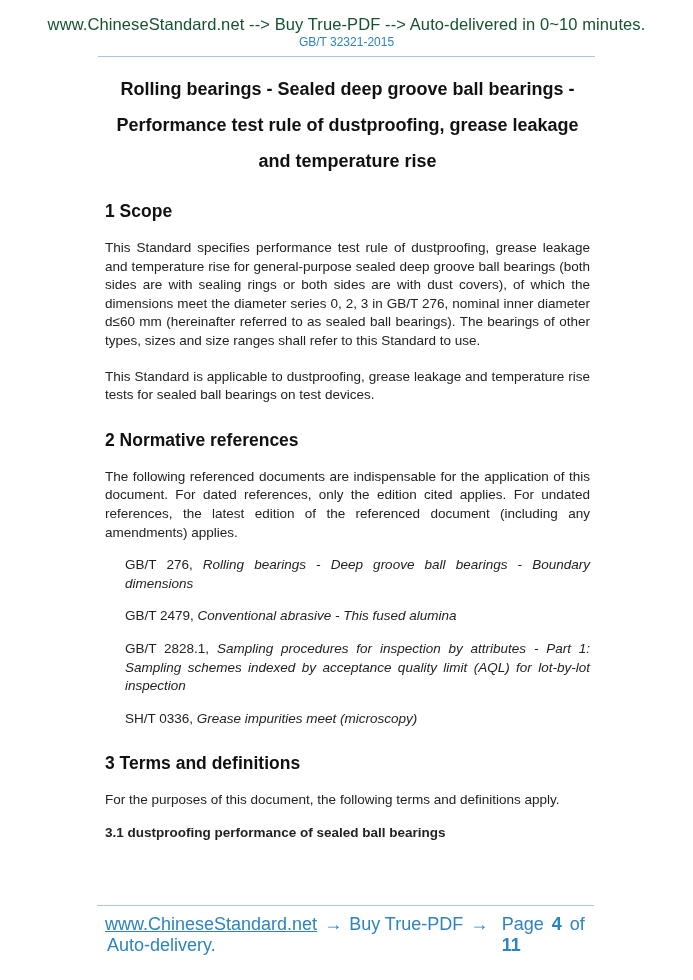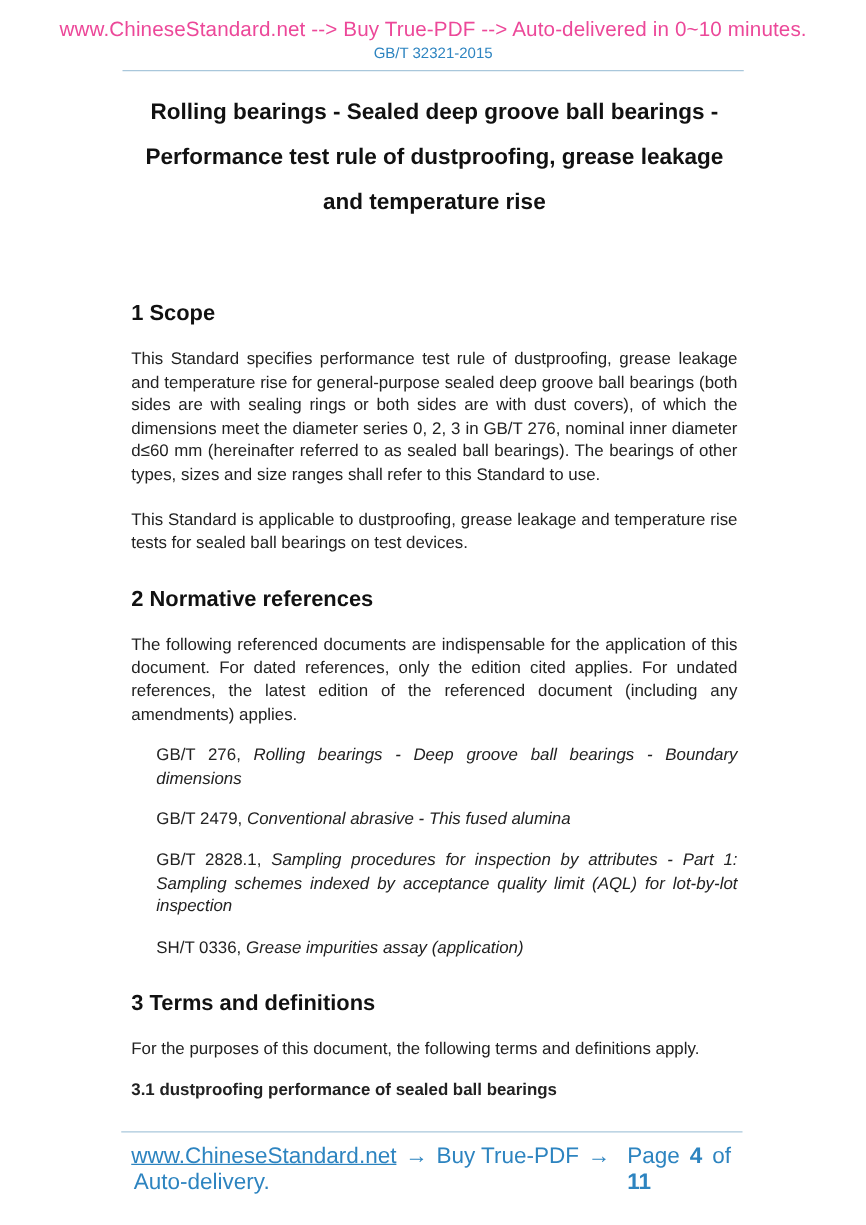--- a/index.html
+++ b/index.html
@@ -10,21 +10,21 @@
     position: relative;
     width: 693px;
     height: 980px;
     background: #ffffff;
     overflow: hidden;
   }
 
   
   .header { text-align: center; padding-top: 15px; }
   .promo {
-    color: #ec4899;
+    color: #14532d;
     font-size: 16.5px;
     line-height: 19px;
     letter-spacing: 0.1px;
   }
   .doc-code {
     color: #2d84c0;
     font-size: 12px;
     line-height: 14px;
     margin-top: 1px;
   }
@@ -47,21 +47,21 @@
   }
   .title-line { display: block; line-height: 36px; }
 
   h2.section-heading {
     font-size: 17.5px;
     font-weight: bold;
     color: #111111;
     line-height: 22px;
     margin-top: 24px;
   }
-  h2.first-heading { margin-top: 60px; }
+  h2.first-heading { margin-top: 21px; }
 
   p.body {
     font-size: 13.5px;
     line-height: 18.6px;
     text-align: justify;
     margin-top: 17px;
   }
 
   p.ref {
     font-size: 13.5px;
@@ -119,21 +119,21 @@
     <h2 class="section-heading first-heading">1 Scope</h2>
     <p class="body">This Standard specifies performance test rule of dustproofing, grease leakage and temperature rise for general-purpose sealed deep groove ball bearings (both sides are with sealing rings or both sides are with dust covers), of which the dimensions meet the diameter series 0, 2, 3 in GB/T 276, nominal inner diameter d≤60 mm (hereinafter referred to as sealed ball bearings). The bearings of other types, sizes and size ranges shall refer to this Standard to use.</p>
     <p class="body">This Standard is applicable to dustproofing, grease leakage and temperature rise tests for sealed ball bearings on test devices.</p>
 
     <h2 class="section-heading">2 Normative references</h2>
     <p class="body">The following referenced documents are indispensable for the application of this document. For dated references, only the edition cited applies. For undated references, the latest edition of the referenced document (including any amendments) applies.</p>
 
     <p class="ref"><span>GB/T 276,</span> <em>Rolling bearings - Deep groove ball bearings - Boundary dimensions</em></p>
     <p class="ref"><span>GB/T 2479,</span> <em>Conventional abrasive - This fused alumina</em></p>
     <p class="ref"><span>GB/T 2828.1,</span> <em>Sampling procedures for inspection by attributes - Part 1: Sampling schemes indexed by acceptance quality limit (AQL) for lot-by-lot inspection</em></p>
-    <p class="ref"><span>SH/T 0336,</span> <em>Grease impurities assay (application)</em></p>
+    <p class="ref"><span>SH/T 0336,</span> <em>Grease impurities meet (microscopy)</em></p>
 
     <h2 class="section-heading">3 Terms and definitions</h2>
     <p class="body">For the purposes of this document, the following terms and definitions apply.</p>
     <p class="term-heading">3.1 dustproofing performance of sealed ball bearings</p>
 
   </div>
 
   <div class="footer">
     <div class="rule footer-rule"></div>
     <div class="footer-row">

